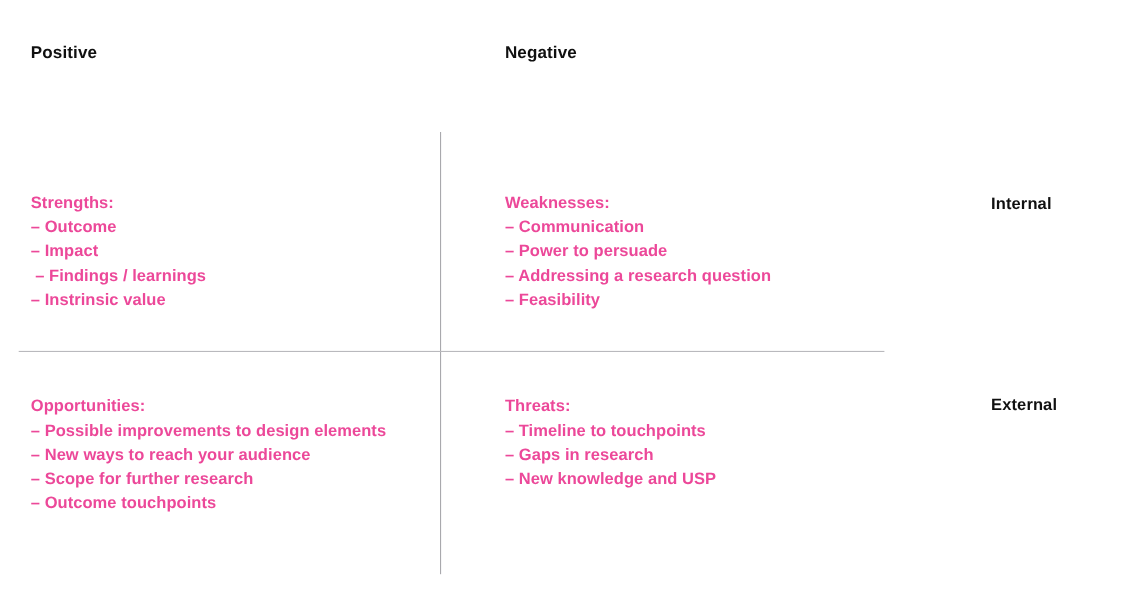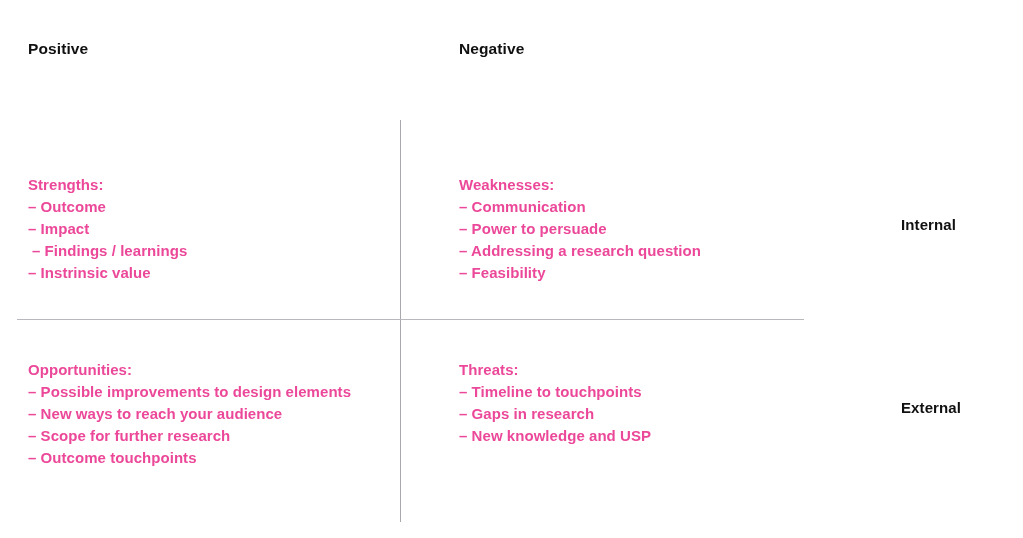--- a/index.html
+++ b/index.html
@@ -55,21 +55,20 @@
 
   
   .row-label {
     position: absolute;
     font-size: 15px;
     font-weight: 600;
     letter-spacing: 0.1px;
     line-height: 20px;
     color: #101010;
     white-space: nowrap;
-    margin-top: 39px;
   }
   #row-label-internal { left: 901px; top: 176px; }
   #row-label-external { left: 901px; top: 359px; }
 
   
   .quadrant {
     position: absolute;
     font-size: 15px;
     font-weight: 600;
     letter-spacing: 0.05px;

